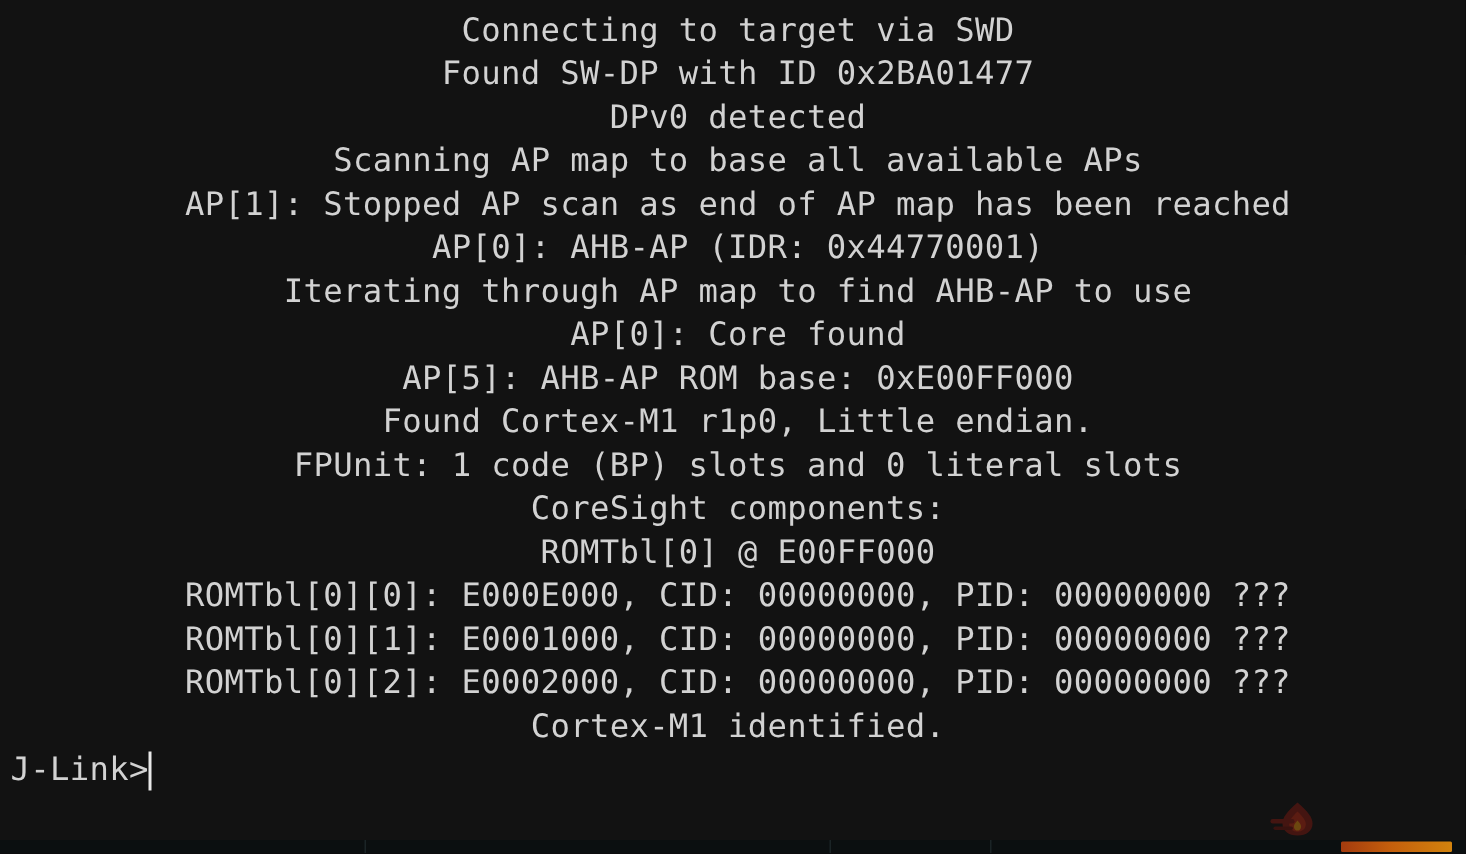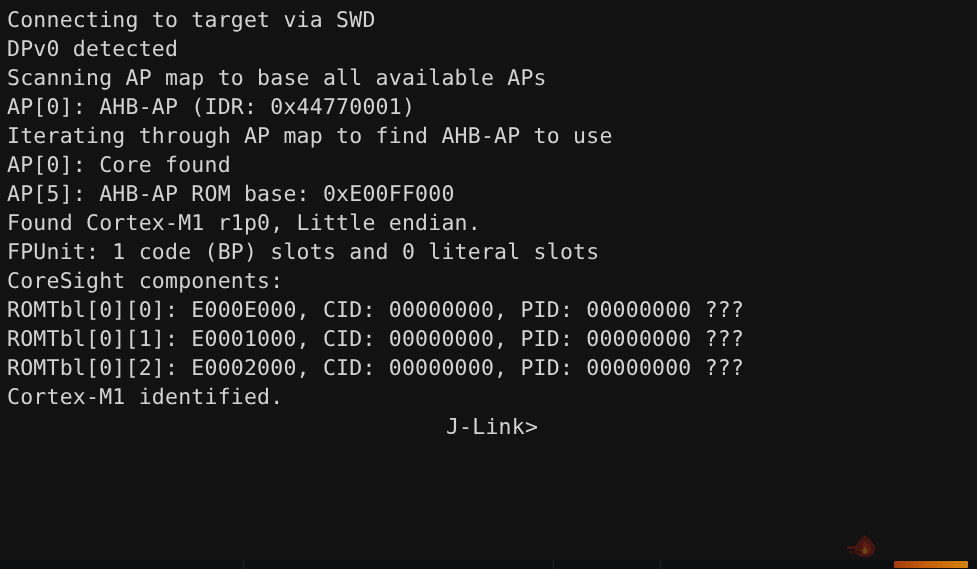--- a/index.html
+++ b/index.html
@@ -26,28 +26,28 @@
 
   .term-line {
     font-family: "DejaVu Sans Mono", "Liberation Mono", monospace;
     font-size: 21.5px;
     line-height: 29px;
     height: 29px;
     color: #d2d2d2;
     white-space: pre;
     letter-spacing: 0.22px;
     text-rendering: geometricPrecision;
+    text-align: center;
   }
 
   .prompt-line {
     display: flex;
     align-items: center;
     height: 29px;
     line-height: 29px;
-    flex-direction: column;
   }
   .prompt-text {
     font-family: "DejaVu Sans Mono", "Liberation Mono", monospace;
     font-size: 21.5px;
     line-height: 29px;
     color: #d2d2d2;
     white-space: pre;
     letter-spacing: 0.22px;
   }
   .cursor {
@@ -126,29 +126,32 @@
     white-space: pre;
   }
 </style>
 </head>
 <body>
 
 <div id="terminal">
 
   <div id="term-output">
     <div class="term-line">Connecting to target via SWD</div>
+    <div class="term-line">Found SW-DP with ID 0x2BA01477</div>
     <div class="term-line">DPv0 detected</div>
     <div class="term-line">Scanning AP map to base all available APs</div>
+    <div class="term-line">AP[1]: Stopped AP scan as end of AP map has been reached</div>
     <div class="term-line">AP[0]: AHB-AP (IDR: 0x44770001)</div>
     <div class="term-line">Iterating through AP map to find AHB-AP to use</div>
     <div class="term-line">AP[0]: Core found</div>
     <div class="term-line">AP[5]: AHB-AP ROM base: 0xE00FF000</div>
     <div class="term-line">Found Cortex-M1 r1p0, Little endian.</div>
     <div class="term-line">FPUnit: 1 code (BP) slots and 0 literal slots</div>
     <div class="term-line">CoreSight components:</div>
+    <div class="term-line">ROMTbl[0] @ E00FF000</div>
     <div class="term-line">ROMTbl[0][0]: E000E000, CID: 00000000, PID: 00000000 ???</div>
     <div class="term-line">ROMTbl[0][1]: E0001000, CID: 00000000, PID: 00000000 ???</div>
     <div class="term-line">ROMTbl[0][2]: E0002000, CID: 00000000, PID: 00000000 ???</div>
     <div class="term-line">Cortex-M1 identified.</div>
   </div>
 
   <div class="prompt-line">
     <span class="prompt-text">J-Link&gt;</span>
       <span class="prompt-text"></span>
       <span class="cursor"></span>

